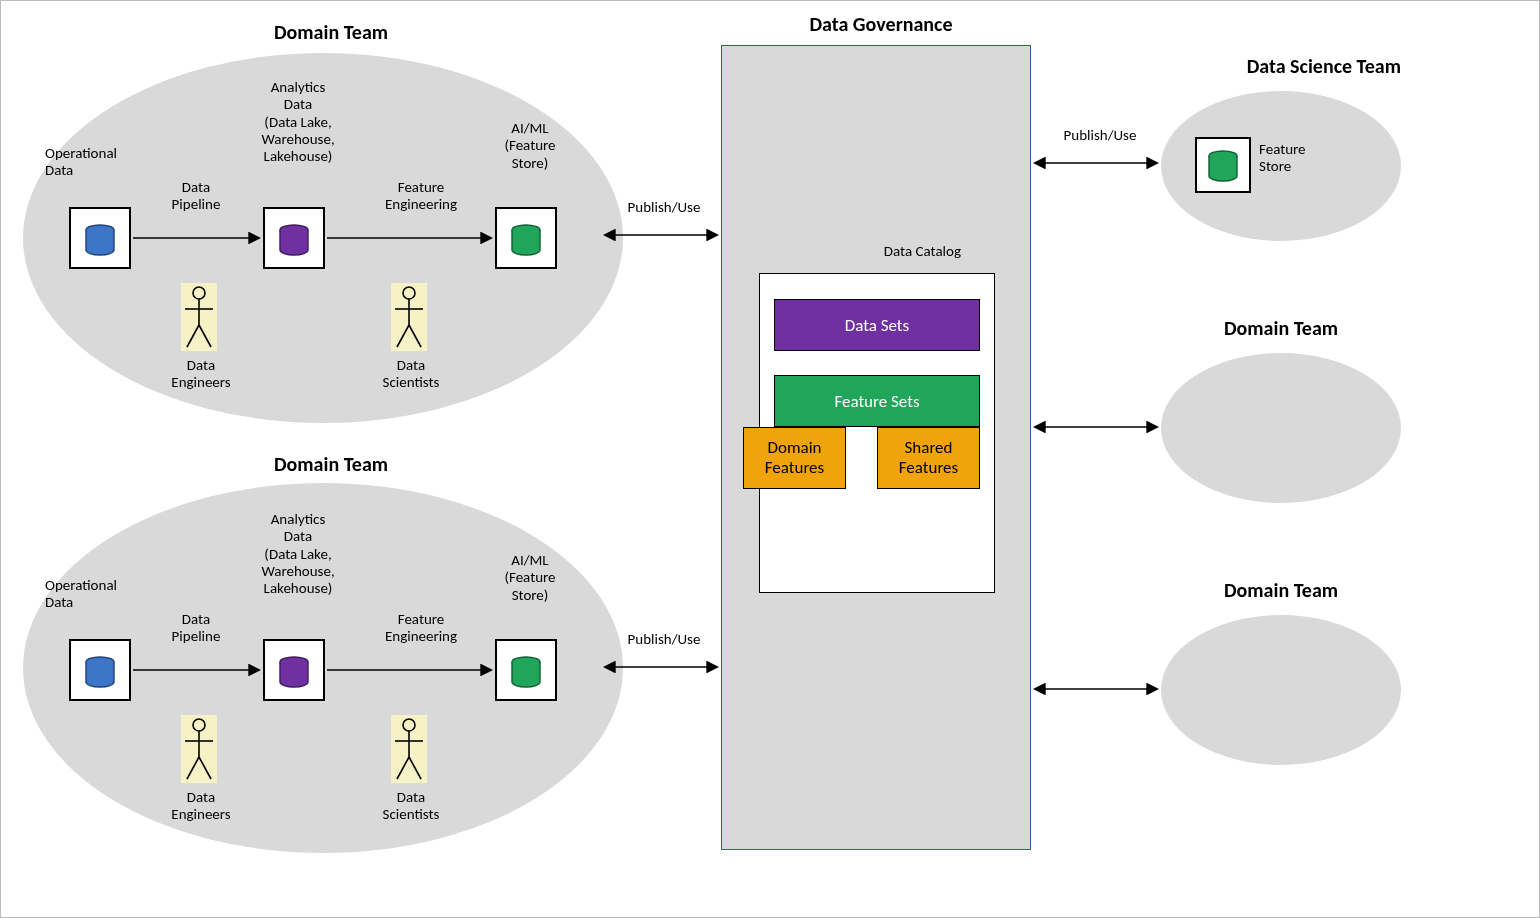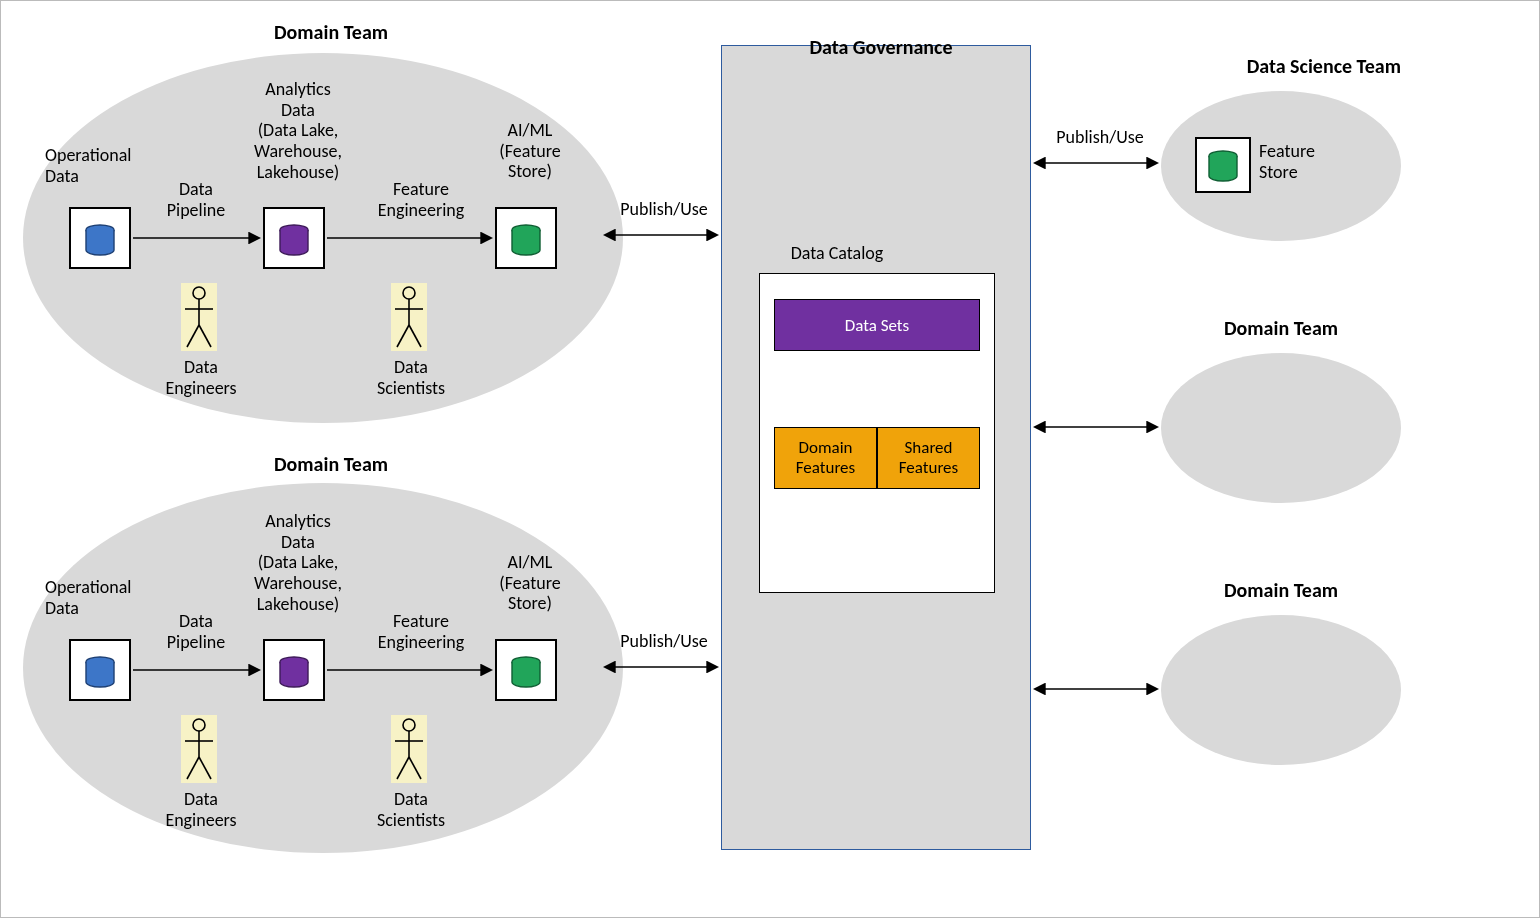--- a/index.html
+++ b/index.html
@@ -11,21 +11,21 @@
   .canvas{
     position:relative;
     width:1540px;
     height:918px;
     border:1px solid #bbb;
     box-sizing:border-box;
   }
   .lbl{
     position:absolute;
     text-align:center;
-    font-size:18px;
+    font-size:15px;
     line-height:1.15;
     white-space:pre-line;
   }
   .lbl.bold{font-weight:700;font-size:20px;}
   .lbl.big{font-weight:700;font-size:24px;}
   .ellipse{
     position:absolute;
     background:#d9d9d9;
     border-radius:50%;
   }
@@ -90,43 +90,44 @@
   <div class="ellipse" style="left:22px;top:482px;width:600px;height:370px;"></div>
   <div class="ellipse" style="left:1160px;top:90px;width:240px;height:150px;"></div>
   <div class="ellipse" style="left:1160px;top:352px;width:240px;height:150px;"></div>
   <div class="ellipse" style="left:1160px;top:614px;width:240px;height:150px;"></div>
 
   <div class="govbox" style="left:720px;top:44px;width:310px;height:805px;"></div>
 
   <div class="catbox" style="left:758px;top:272px;width:236px;height:320px;"></div>
 
   <div class="bar purple" style="left:773px;top:298px;width:206px;height:52px;">Data Sets</div>
-  <div class="cell" style="left:773px;top:426px;width:103px;height:62px;">Domain
+  <div class="bar green" style="left:773px;top:374px;width:206px;height:52px;">Feature Sets</div>
+  <div class="cell" style="left:742px;top:426px;width:103px;height:62px;">Domain
 Features</div>
   <div class="cell" style="left:876px;top:426px;width:103px;height:62px;">Shared
 Features</div>
 
   <div class="figbox" style="left:68px;top:206px;width:62px;height:62px;"></div>
   <div class="figbox" style="left:262px;top:206px;width:62px;height:62px;"></div>
   <div class="figbox" style="left:494px;top:206px;width:62px;height:62px;"></div>
 
   <div class="figbox" style="left:68px;top:638px;width:62px;height:62px;"></div>
   <div class="figbox" style="left:262px;top:638px;width:62px;height:62px;"></div>
   <div class="figbox" style="left:494px;top:638px;width:62px;height:62px;"></div>
 
   <div class="figbox" style="left:1194px;top:136px;width:56px;height:56px;"></div>
 
   <div class="lbl bold" style="left:230px;top:20px;width:200px;">Domain Team</div>
   <div class="lbl bold" style="left:230px;top:452px;width:200px;">Domain Team</div>
-  <div class="lbl bold" style="left:770px;top:12px;width:220px;margin-top:23px;">Data Governance</div>
+  <div class="lbl bold" style="left:770px;top:12px;width:220px;">Data Governance</div>
   <div class="lbl bold" style="left:1160px;top:54px;width:240px;text-align:right;">Data Science Team</div>
   <div class="lbl bold" style="left:1160px;top:316px;width:240px;">Domain Team</div>
   <div class="lbl bold" style="left:1160px;top:578px;width:240px;">Domain Team</div>
 
-  <div class="lbl" style="left:756px;top:242px;width:160px;">Data Catalog</div>
+  <div class="lbl" style="left:800px;top:242px;width:160px;text-align:right;">Data Catalog</div>
 
   <div class="lbl" style="left:44px;top:144px;width:120px;text-align:left;">Operational
 Data</div>
   <div class="lbl" style="left:150px;top:178px;width:90px;">Data
 Pipeline</div>
   <div class="lbl" style="left:222px;top:78px;width:150px;">Analytics
 Data
 (Data Lake,
 Warehouse,
 Lakehouse)</div>

